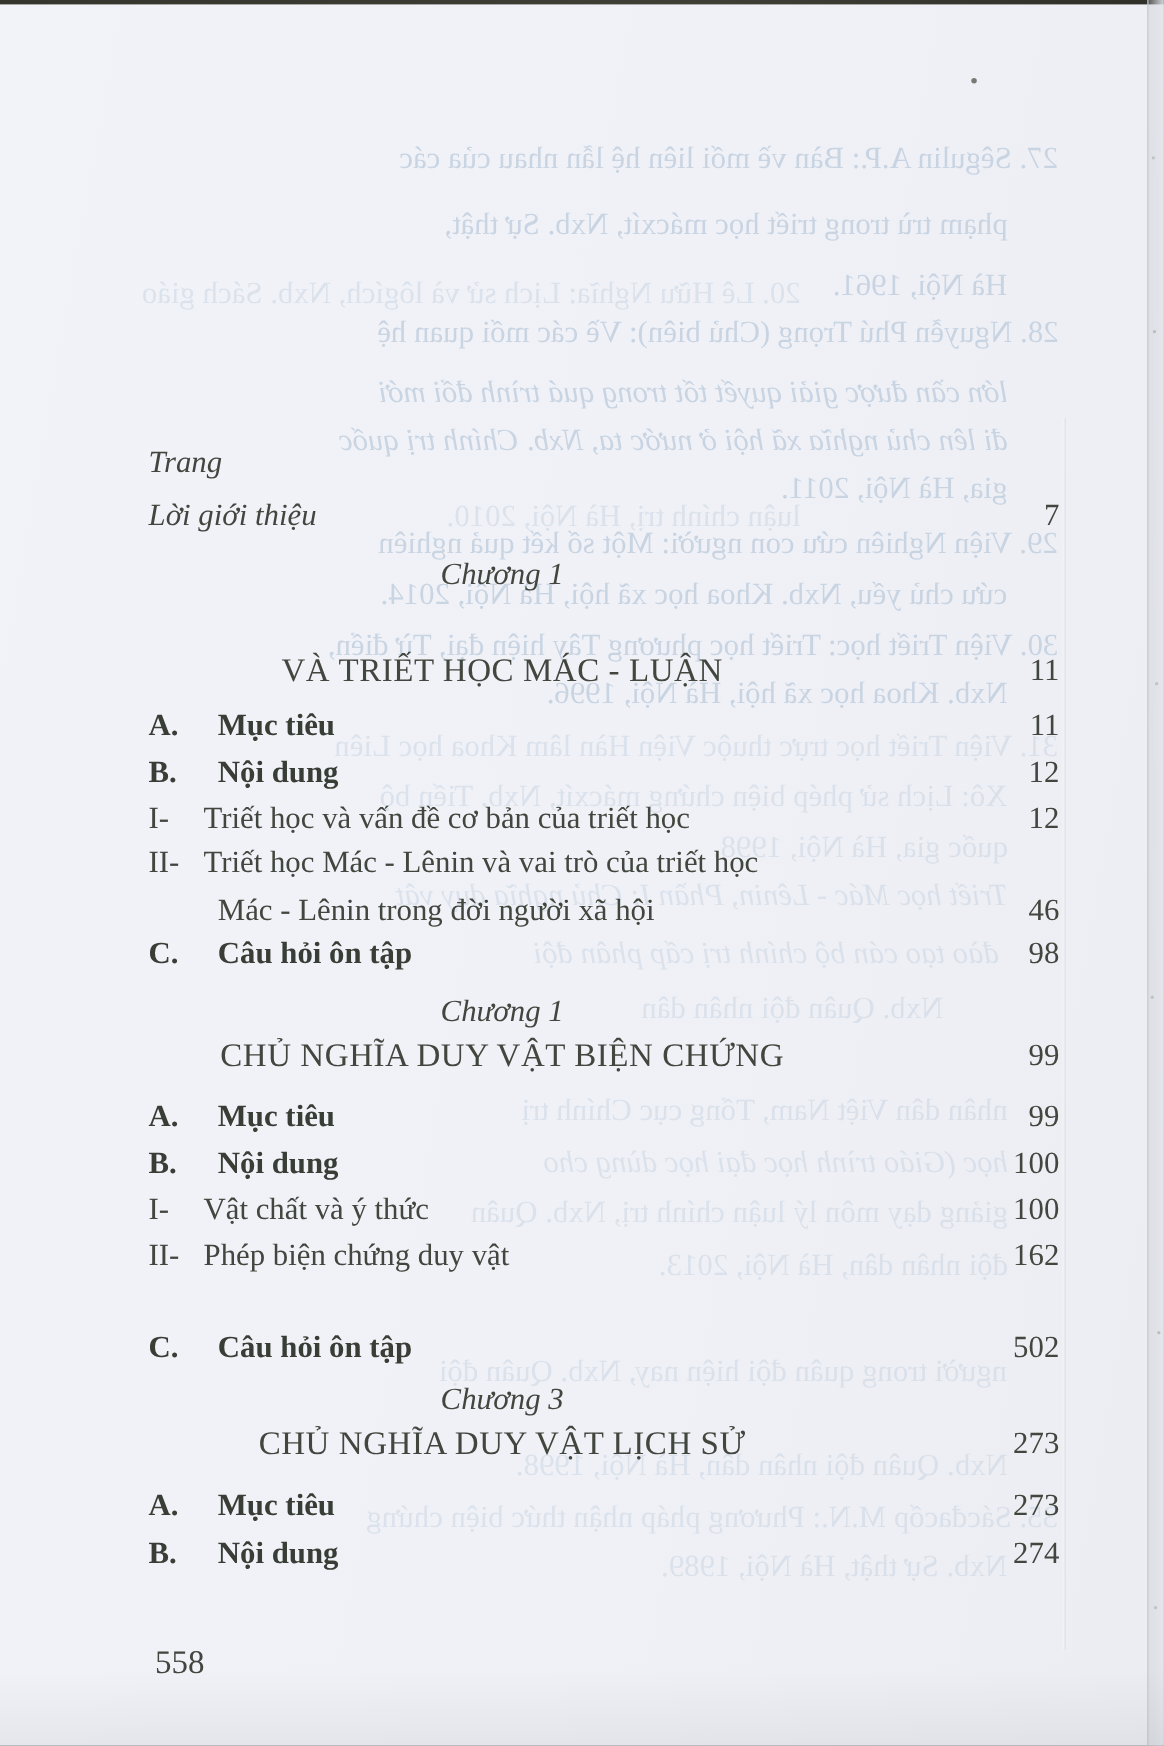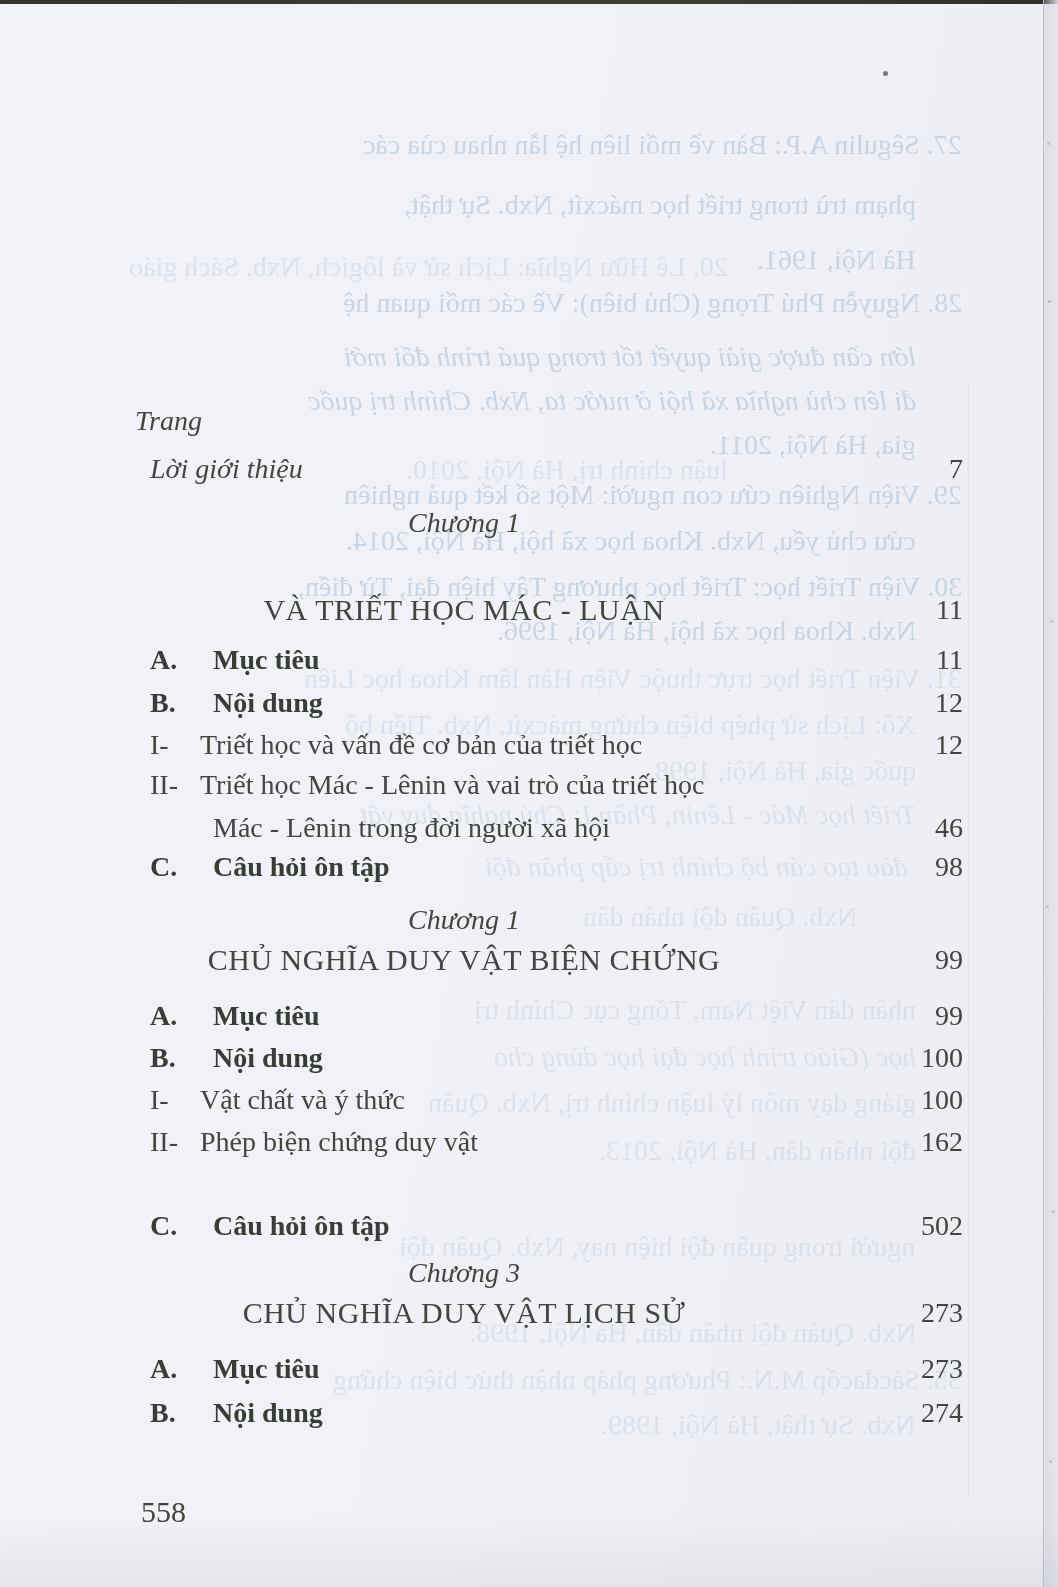--- a/index.html
+++ b/index.html
@@ -27,21 +27,21 @@
       1046px 905px 0 0 rgba(120,125,110,.3),
       1052px 1210px 0 0 rgba(120,125,110,.35),
       1047px 142px 0 0 rgba(120,125,110,.3),
       1049px 1460px 0 0 rgba(120,125,110,.3);}
   
   .bleed{position:absolute;white-space:nowrap;font-size:28px;line-height:30px;
     transform:scaleX(-1);filter:blur(.7px);color:#c3d0e0;opacity:.85;pointer-events:none;}
   .bf{opacity:.45;}
   .bi{font-style:italic;}
   
-  .row{position:absolute;left:150px;right:95px;height:34px;line-height:34px;
+  .row{position:absolute;left:135px;right:95px;height:34px;line-height:34px;
     display:flex;font-size:28px;white-space:nowrap;align-items:center;}
   .lbl{flex:1 1 auto;min-width:0;}
   .num{flex:0 0 185px;text-align:right;}
   .pfx{flex:0 0 63px;}
   .pfx-r{flex:0 0 50px;}
   .ind{margin-left:63px;}
   .b{font-weight:bold;color:#383d35;}
   .i{font-style:italic;}
   .ctr{text-align:center;}
   .head{font-size:30px;letter-spacing:.5px;}

